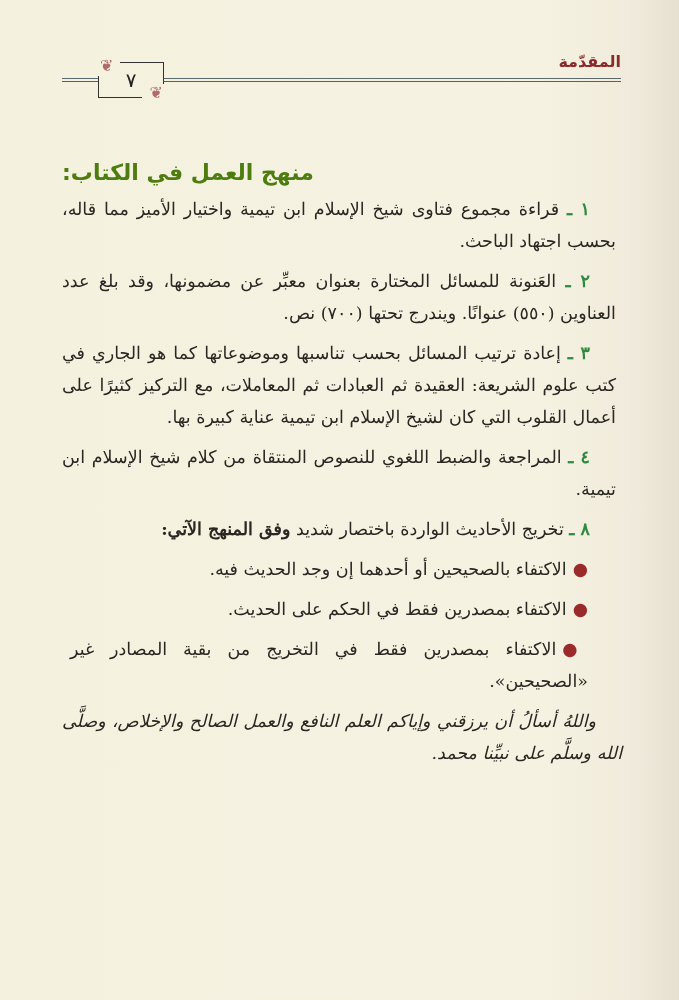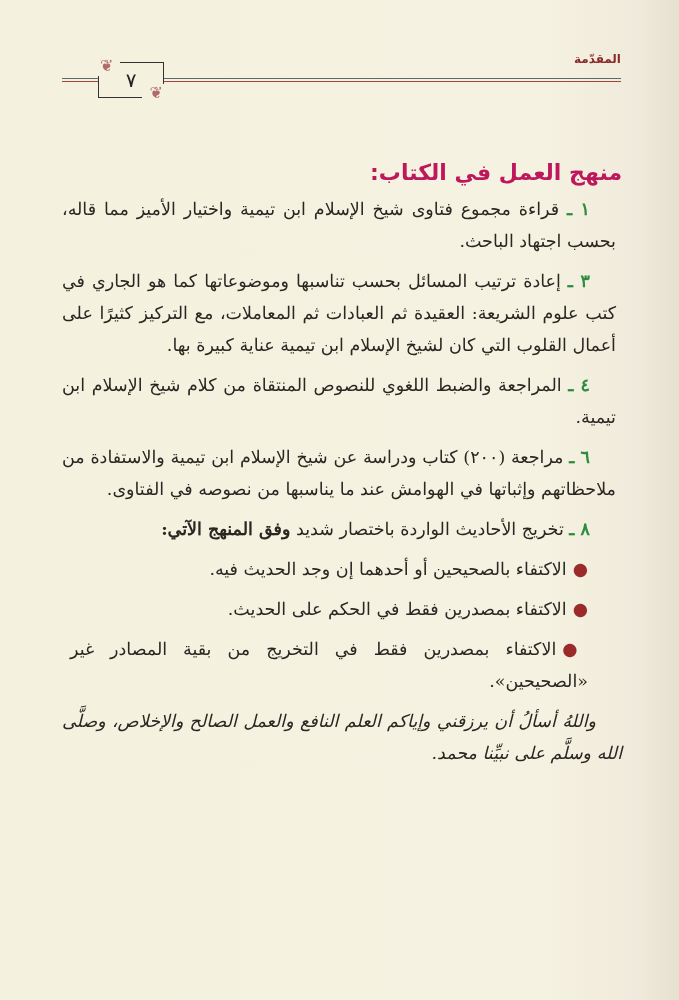--- a/index.html
+++ b/index.html
@@ -8,21 +8,21 @@
     background: linear-gradient(90deg, #f5f1df 0%, #f6f2e1 80%, #efeadb 94%, #e6e0d0 100%);
     font-family: "DejaVu Serif", serif;
     color:#2a2622;
   }
   .header {
     position:absolute; left:0; top:0; width:679px; height:110px;
   }
   .running-title {
     position:absolute; right:58px; top:52px; direction:rtl;
     font-family:"DejaVu Sans", sans-serif; font-weight:bold;
-    font-size:12px; color:#8a2b2a;
+    font-size:16px; color:#8a2b2a;
   }
   .rule-top { position:absolute; left:163px; right:58px; top:78px; height:1px; background:#5c6a70; }
   .rule-bot { position:absolute; left:163px; right:58px; top:81px; height:1px; background:#a0443c; }
   .rule-left-top { position:absolute; left:62px; width:36px; top:78px; height:1px; background:#5c6a70; }
   .rule-left-bot { position:absolute; left:62px; width:36px; top:81px; height:1px; background:#a0443c; }
   .page-box {
     position:absolute; left:98px; top:62px; width:66px; height:36px;
   }
   .page-box .frame-top { position:absolute; left:22px; right:0; top:0; height:1px; background:#333; }
   .page-box .frame-right { position:absolute; right:0; top:0; height:22px; width:1px; background:#333; }
@@ -33,22 +33,22 @@
   .orn.br { right:1px; bottom:-3px; }
   .page-number {
     position:absolute; left:0; right:0; top:6px; text-align:center;
     font-family:"DejaVu Sans", sans-serif; font-size:20px; color:#222;
   }
   .content {
     position:absolute; left:62px; width:560px; top:155px; direction:rtl; text-align:justify;
     font-size:17.5px; line-height:32px;
   }
   .section-title {
-    font-family:"DejaVu Sans", sans-serif; font-weight:bold; color:#be185d;
-    font-size:22px; margin:0 0 2px 0; text-align:right; line-height:36px;
+    font-family:"DejaVu Sans", sans-serif; font-weight:bold; color:#4d7c0f;
+    font-size:22px; margin:0 0 2px 0; text-align:left; line-height:36px;
   }
   .item { margin:0 6px 8px 0; text-indent:26px; }
   .item .num { color:#2e8b3f; font-weight:bold; }
   .bold { font-weight:bold; }
   .bullets { list-style:none; margin:8px; padding:0 26px 0 0; }
   .bullets li { margin:0 0 8px 0; }
   .bullets .dot { color:#9b2b2b; margin-left:6px; }
   .closing { text-indent:26px; margin-top:2px;font-style:italic; }
 </style>
 </head>
@@ -68,23 +68,23 @@
     <span class="orn tl">❦</span>
     <span class="orn br">❦</span>
     <div class="page-number">٧</div>
   </div>
 </div>
 
 <div class="content">
   <div class="section-title">منهج العمل في الكتاب:</div>
 
   <p class="item"><span class="num">١ ـ</span> <span>قراءة مجموع فتاوى شيخ الإسلام ابن تيمية واختيار الأميز مما قاله، بحسب اجتهاد الباحث.</span></p>
+  <p class="item"><span class="num">٢ ـ</span> <span>العَنونة للمسائل المختارة بعنوان معبِّر عن مضمونها، وقد بلغ عدد العناوين (٥٥٠) عنوانًا. ويندرج تحتها (٧٠٠) نص.</span></p>
   <p class="item"><span class="num">٣ ـ</span> <span>إعادة ترتيب المسائل بحسب تناسبها وموضوعاتها كما هو الجاري في كتب علوم الشريعة: العقيدة ثم العبادات ثم المعاملات، مع التركيز كثيرًا على أعمال القلوب التي كان لشيخ الإسلام ابن تيمية عناية كبيرة بها.</span></p>
   <p class="item"><span class="num">٤ ـ</span> <span>المراجعة والضبط اللغوي للنصوص المنتقاة من كلام شيخ الإسلام ابن تيمية.</span></p>
-  <p class="item"><span class="num">٦ ـ</span> <span>مراجعة (٢٠٠) كتاب ودراسة عن شيخ الإسلام ابن تيمية والاستفادة من ملاحظاتهم وإثباتها في الهوامش عند ما يناسبها من نصوصه في الفتاوى.</span></p>
   <p class="item"><span class="num">٨ ـ</span> <span>تخريج الأحاديث الواردة باختصار شديد</span> <span class="bold">وفق المنهج الآتي:</span></p>
 
   <ul class="bullets">
     <li><span class="dot">●</span><span>الاكتفاء بالصحيحين أو أحدهما إن وجد الحديث فيه.</span></li>
     <li><span class="dot">●</span><span>الاكتفاء بمصدرين فقط في الحكم على الحديث.</span></li>
     <li><span class="dot">●</span><span>الاكتفاء بمصدرين فقط في التخريج من بقية المصادر غير «الصحيحين».</span></li>
   </ul>
 
   <p class="closing">واللهُ أسألُ أن يرزقني وإياكم العلم النافع والعمل الصالح والإخلاص، وصلَّى الله وسلَّم على نبيِّنا محمد.</p>
 </div>

